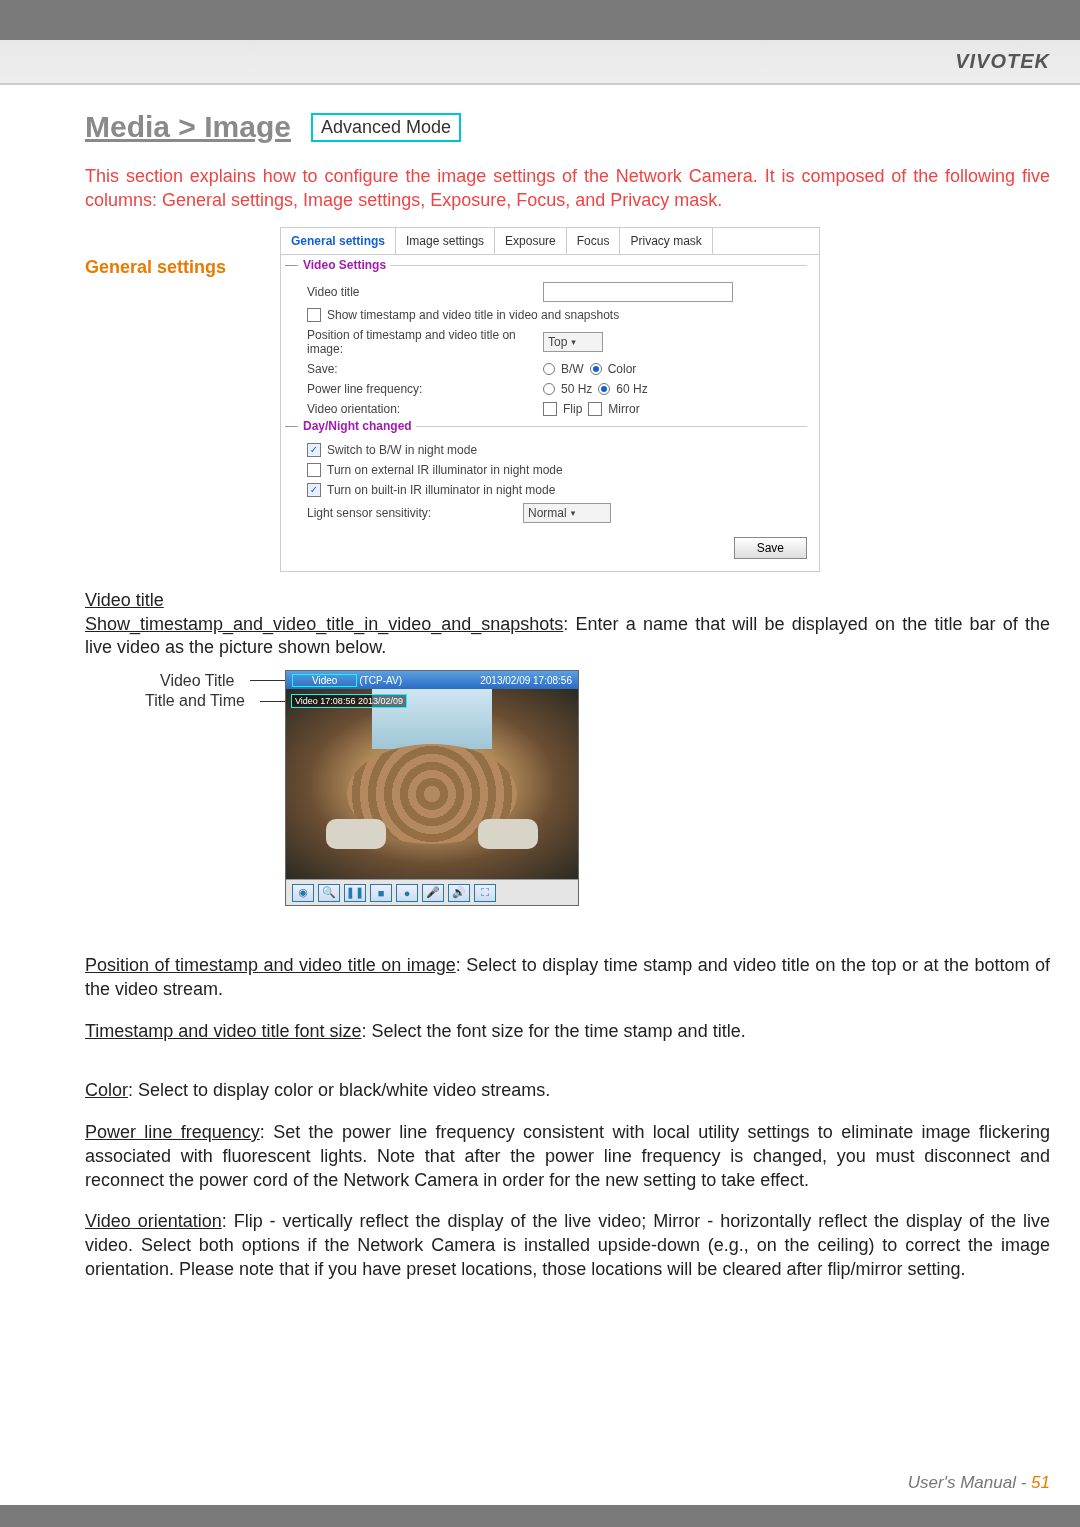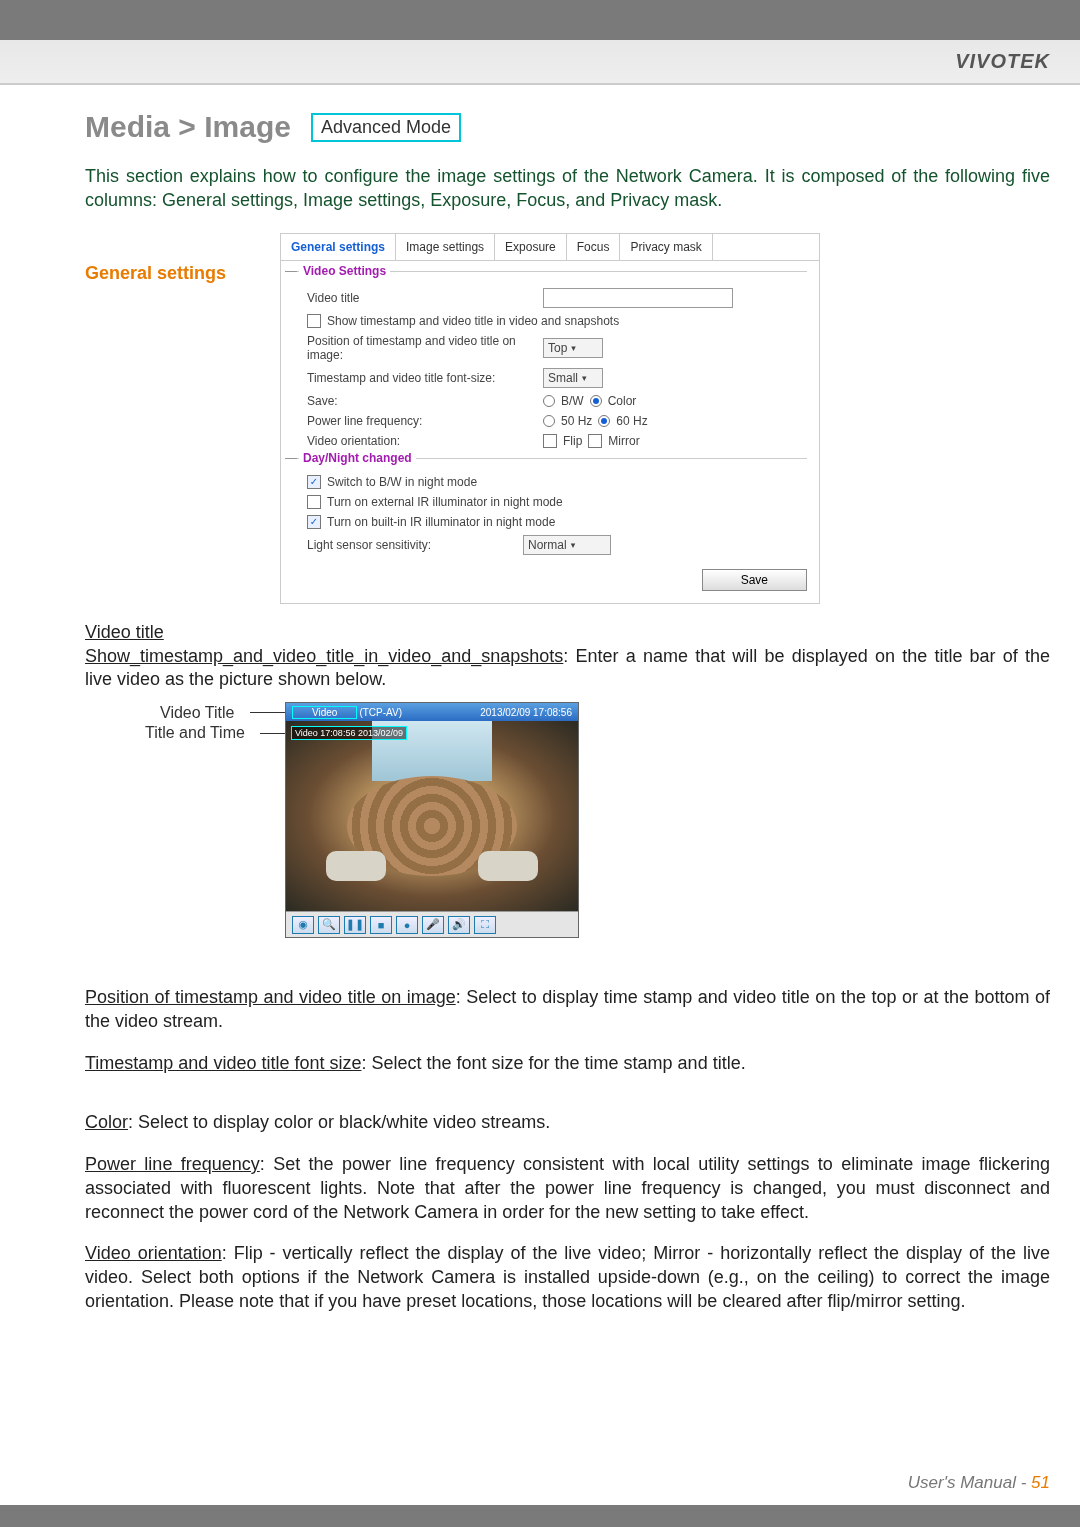--- a/index.html
+++ b/index.html
@@ -4,42 +4,42 @@
 <style>
   * { box-sizing: border-box; margin: 0; padding: 0; }
   body { font-family: Arial, Helvetica, sans-serif; background: #7a7a7a; width: 1080px; margin: 0 auto; }
   .page-wrap { background: #7a7a7a; padding: 0; }
   .page { background: #fff; width: 1080px; min-height: 1527px; position: relative; overflow: hidden; }
   .page::before { content: ""; position: absolute; top: 0; left: 0; right: 0; height: 40px; background: #7a7a7a; }
   .header-band { position: absolute; top: 40px; left: 0; right: 0; height: 45px; background: linear-gradient(#e8e8e8,#eee); border-bottom: 2px solid #ccc; }
   .header-brand { position: absolute; right: 30px; top: 50px; font-style: italic; font-weight: bold; color: #555; font-size: 20px; letter-spacing: 1px; }
   .content { position: absolute; top: 110px; left: 85px; right: 30px; }
   .title-row { display: flex; align-items: center; gap: 20px; margin-bottom: 20px; }
-  .breadcrumb { color: #8a8a8a; font-size: 30px; font-weight: bold; }
+  .breadcrumb { color: #8a8a8a; font-size: 30px; font-weight: bold; text-decoration: underline; }
   .mode-badge { border: 2px solid #00c4d8; padding: 2px 8px; font-size: 18px; color: #333; }
-  .intro { font-size: 18px; color: #14532d; text-align: justify; line-height: 1.35; margin-bottom: 20px; }
+  .intro { font-size: 18px; color: #ef4444; text-align: justify; line-height: 1.35; margin-bottom: 14px; }
   .row { display: flex; align-items: flex-start; gap: 10px; }
   .side-heading { color: #e87b00; font-size: 18px; font-weight: bold; width: 185px; padding-top: 30px; }
   .panel { border: 1px solid #ccc; width: 540px; font-size: 12px; color: #444; background: #fff; }
   .tabs { display: flex; border-bottom: 1px solid #ccc; }
   .tab { padding: 6px 10px; font-size: 12px; color: #333; border-right: 1px solid #ccc; cursor: pointer; }
   .tab.active { color: #1560d6; font-weight: bold; background: #fff; }
   .group { margin: 10px 12px 8px; border-top: 1px solid #ccc; padding-top: 10px; position: relative; }
   .group-title { position: absolute; top: -8px; left: 6px; background: #fff; color: #a21caf; font-weight: bold; padding: 0 4px; font-size: 12px; }
   .collapse { color: #888; position: absolute; left: -8px; top: -8px; background:#fff; font-size:12px;}
   .field-row { display: flex; align-items: center; margin: 6px 0 6px 14px; gap: 6px; }
   .field-label { width: 230px; }
   .input-text { width: 190px; height: 20px; border: 1px solid #999; }
   .select { height: 20px; border: 1px solid #999; background: #f3f3f3; padding: 0 4px; display: inline-flex; align-items: center; gap: 4px; }
   .select::after { content: "▾"; font-size: 9px; color: #444; }
   .cb { width: 14px; height: 14px; border: 1px solid #777; display: inline-flex; align-items: center; justify-content: center; font-size: 10px; background: #fff; }
   .cb.checked { background: #e8f0ff; color: #1560d6; }
   .radio { width: 12px; height: 12px; border: 1px solid #777; border-radius: 50%; display: inline-block; position: relative; }
   .radio.on::after { content:""; position:absolute; inset:2px; background:#1560d6; border-radius:50%; }
-  .btn-save { float: right; margin: 6px 12px 12px; padding: 3px 38px; border: 1px solid #888; background: linear-gradient(#fff,#ddd); font-size: 12px; cursor: pointer; }
+  .btn-save { float: right; margin: 6px 12px 12px; padding: 3px 22px; border: 1px solid #888; background: linear-gradient(#fff,#ddd); font-size: 12px; cursor: pointer; }
   .sec-heading { font-size: 18px; color: #222; text-decoration: underline; margin-top: 18px; }
   .para { font-size: 18px; color: #222; text-align: justify; line-height: 1.32; margin-top: 2px; }
   .ul { text-decoration: underline; }
   .preview-wrap { position: relative; margin: 10px 0 14px 0; width: 520px; height: 270px; }
   .callout-label { position:absolute; font-size: 16px; color: #333; }
   .callout-line { position:absolute; height:1px; background:#333; }
   .player { position: absolute; left: 200px; top: 0; width: 294px; border: 1px solid #666; }
   .player-bar { height: 18px; background: linear-gradient(#5aa0e0,#2b6cc4); display: flex; align-items: center; justify-content: space-between; padding: 0 6px; color: #fff; font-size: 10px; }
   .title-left{display:flex;align-items:center;gap:2px;}
   .title-chip{border:1px solid #0ff; padding:0 19px;}
@@ -96,26 +96,20 @@
               <span class="cb"></span>
               <span>Show timestamp and video title in video and snapshots</span>
             </div>
             <div class="field-row">
               <span class="field-label">Position of timestamp and video title on image:</span>
               <span class="select" style="width:60px">
                   <span>Top</span>
                 </span>
             </div>
             <div class="field-row">
-              <span class="field-label">Timestamp and video title font-size:</span>
-              <span class="select" style="width:60px">
-                  <span>Small</span>
-                </span>
-            </div>
-            <div class="field-row">
               <span class="field-label">Save:</span>
               <span class="radio"></span>
               <span>B/W</span>
               <span class="radio on"></span>
               <span>Color</span>
             </div>
             <div class="field-row">
               <span class="field-label">Power line frequency:</span>
               <span class="radio"></span>
               <span>50 Hz</span>

